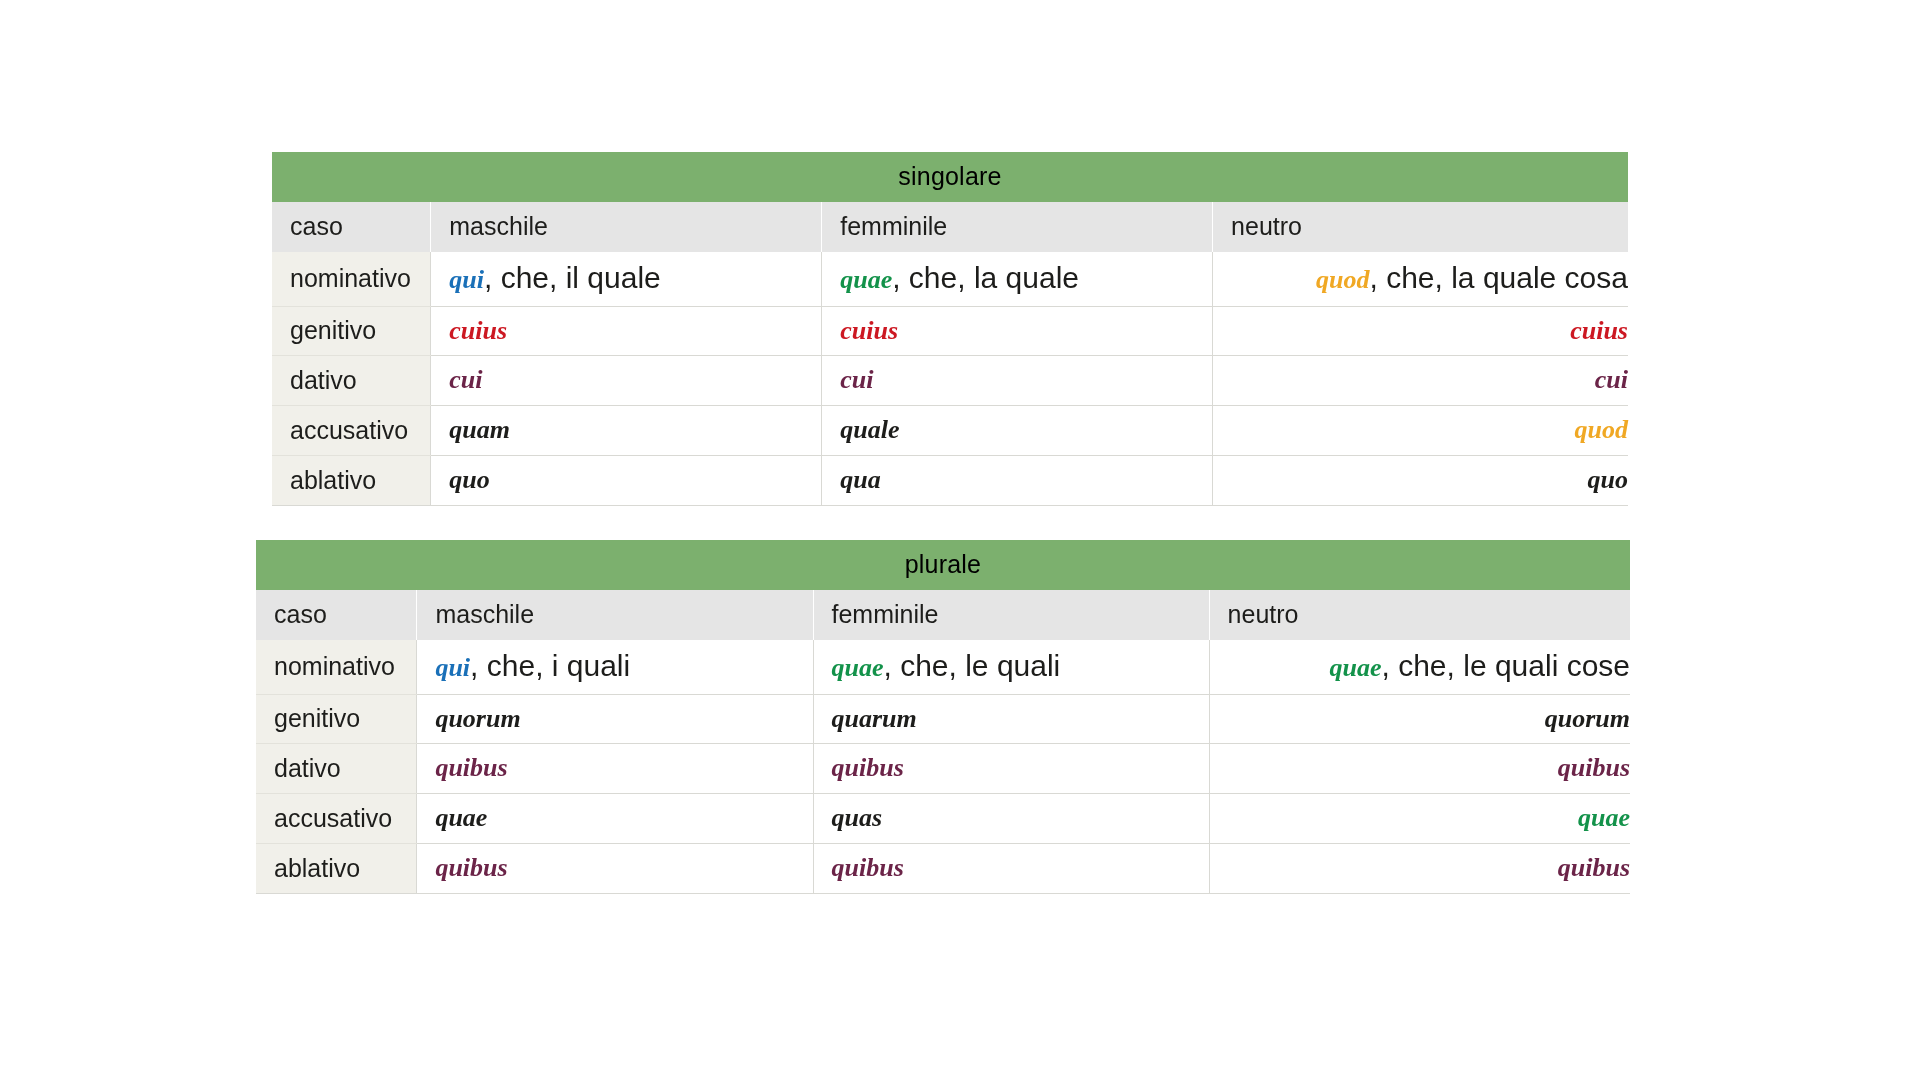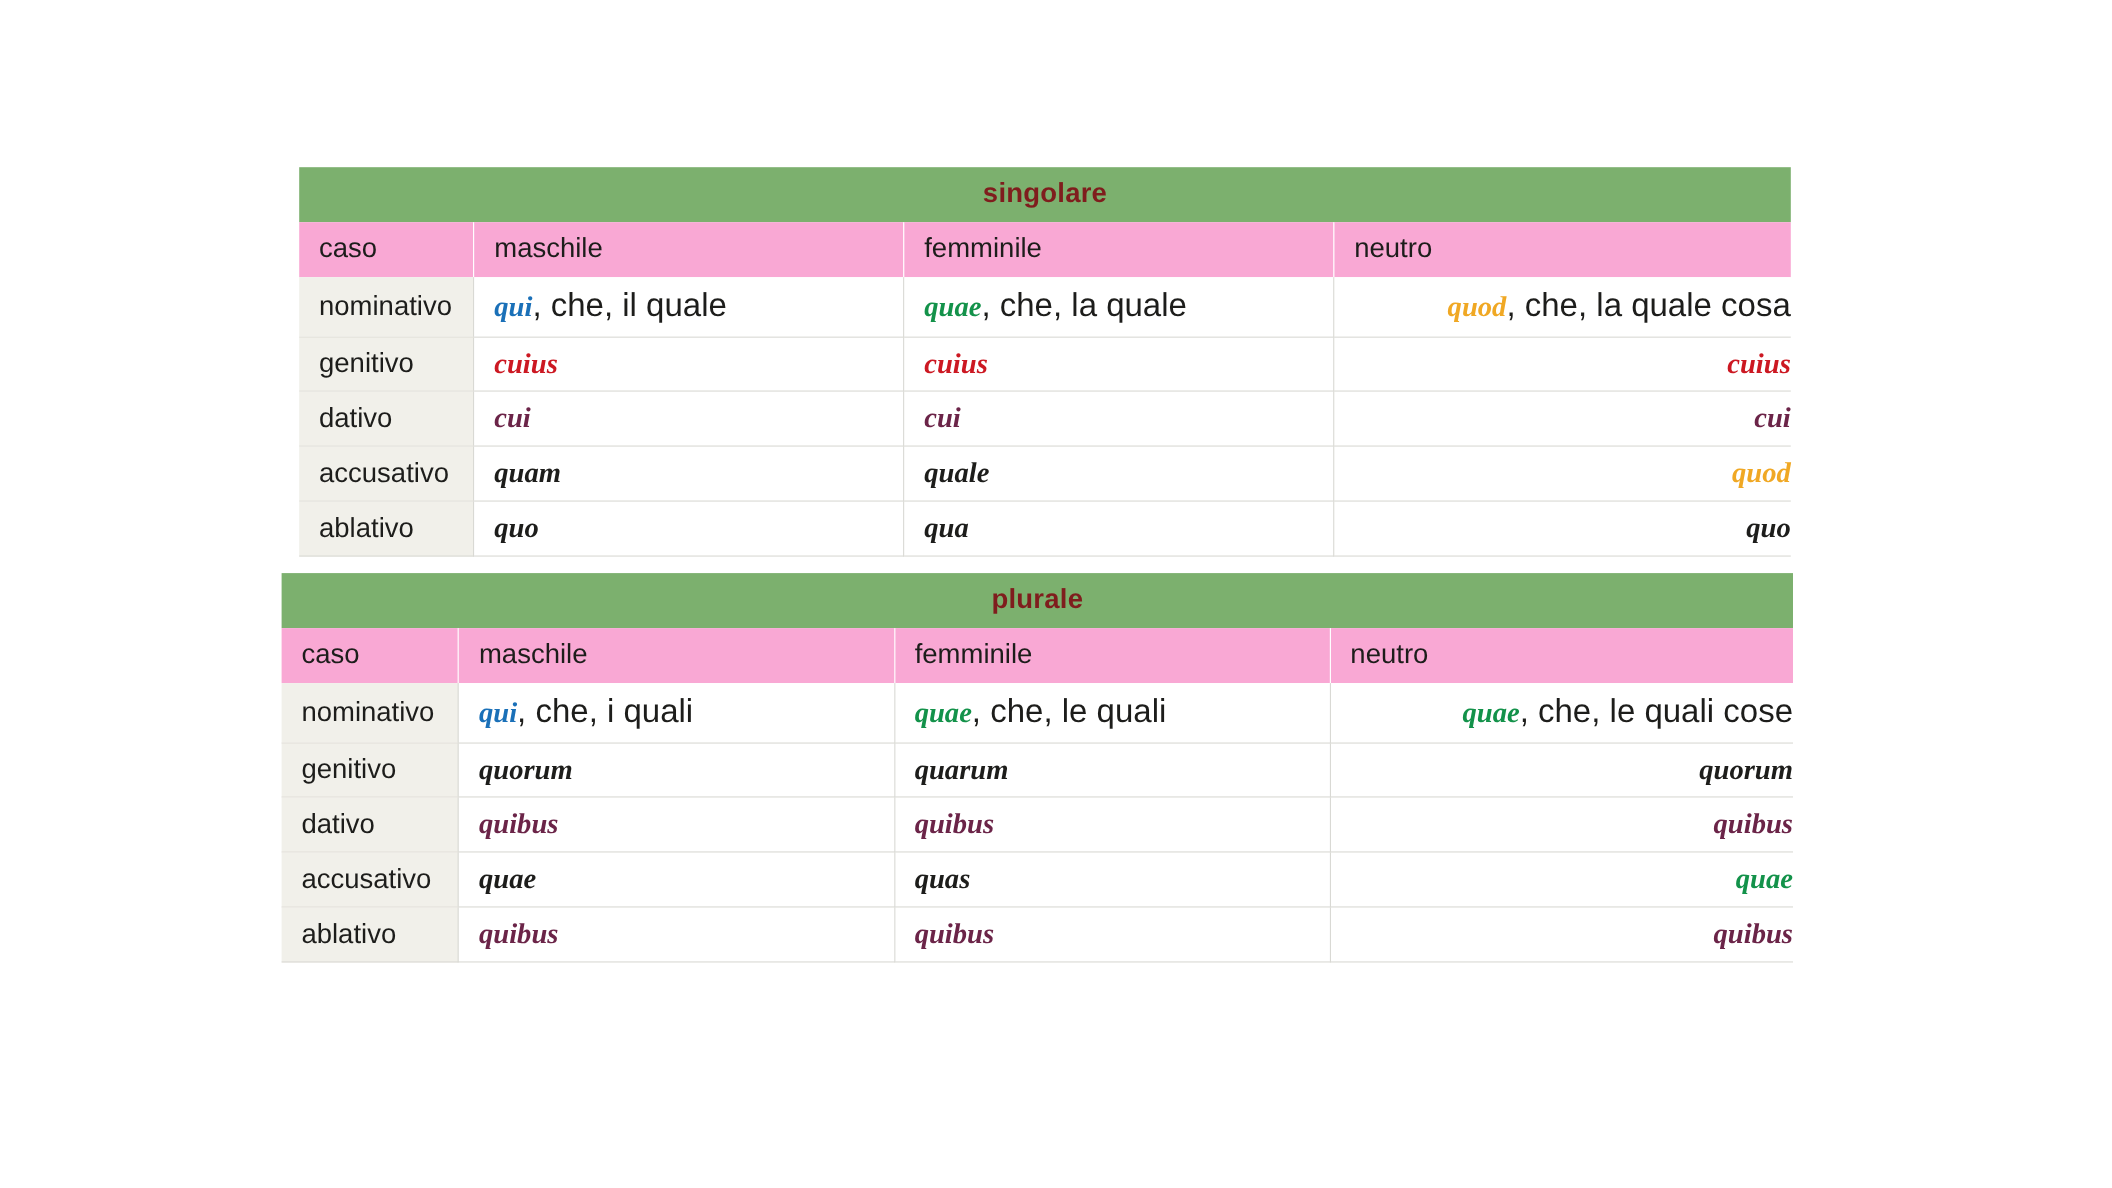--- a/index.html
+++ b/index.html
@@ -29,39 +29,39 @@
   }
 
   .decl-table.singular {
     left: 272px;
     top: 152px;
     width: 1356px;
   }
 
   .decl-table.plural {
     left: 256px;
-    top: 521px;
+    top: 540px;
     width: 1374px;
   }
 
   
   .title-row td {
     background: #7cb06e;
-    color: #7f1d1d;
+    color: #000000;
     text-align: center;
     font-size: 25px;
-    font-weight: bold;
+    font-weight: normal;
     letter-spacing: .2px;
     padding: 10px 0 11px 0;
     border: none;
   }
 
   
   .subhead-row th {
-    background: #f9a8d4;
+    background: #e5e5e5;
     color: #1d1d1b;
     font-size: 25px;
     font-weight: normal;
     text-align: left;
     padding: 10px 0 11px 18px;
     border: none;
     border-right: 1px solid #ffffff;
   }
   .subhead-row th:last-child { border-right: none; }
 

